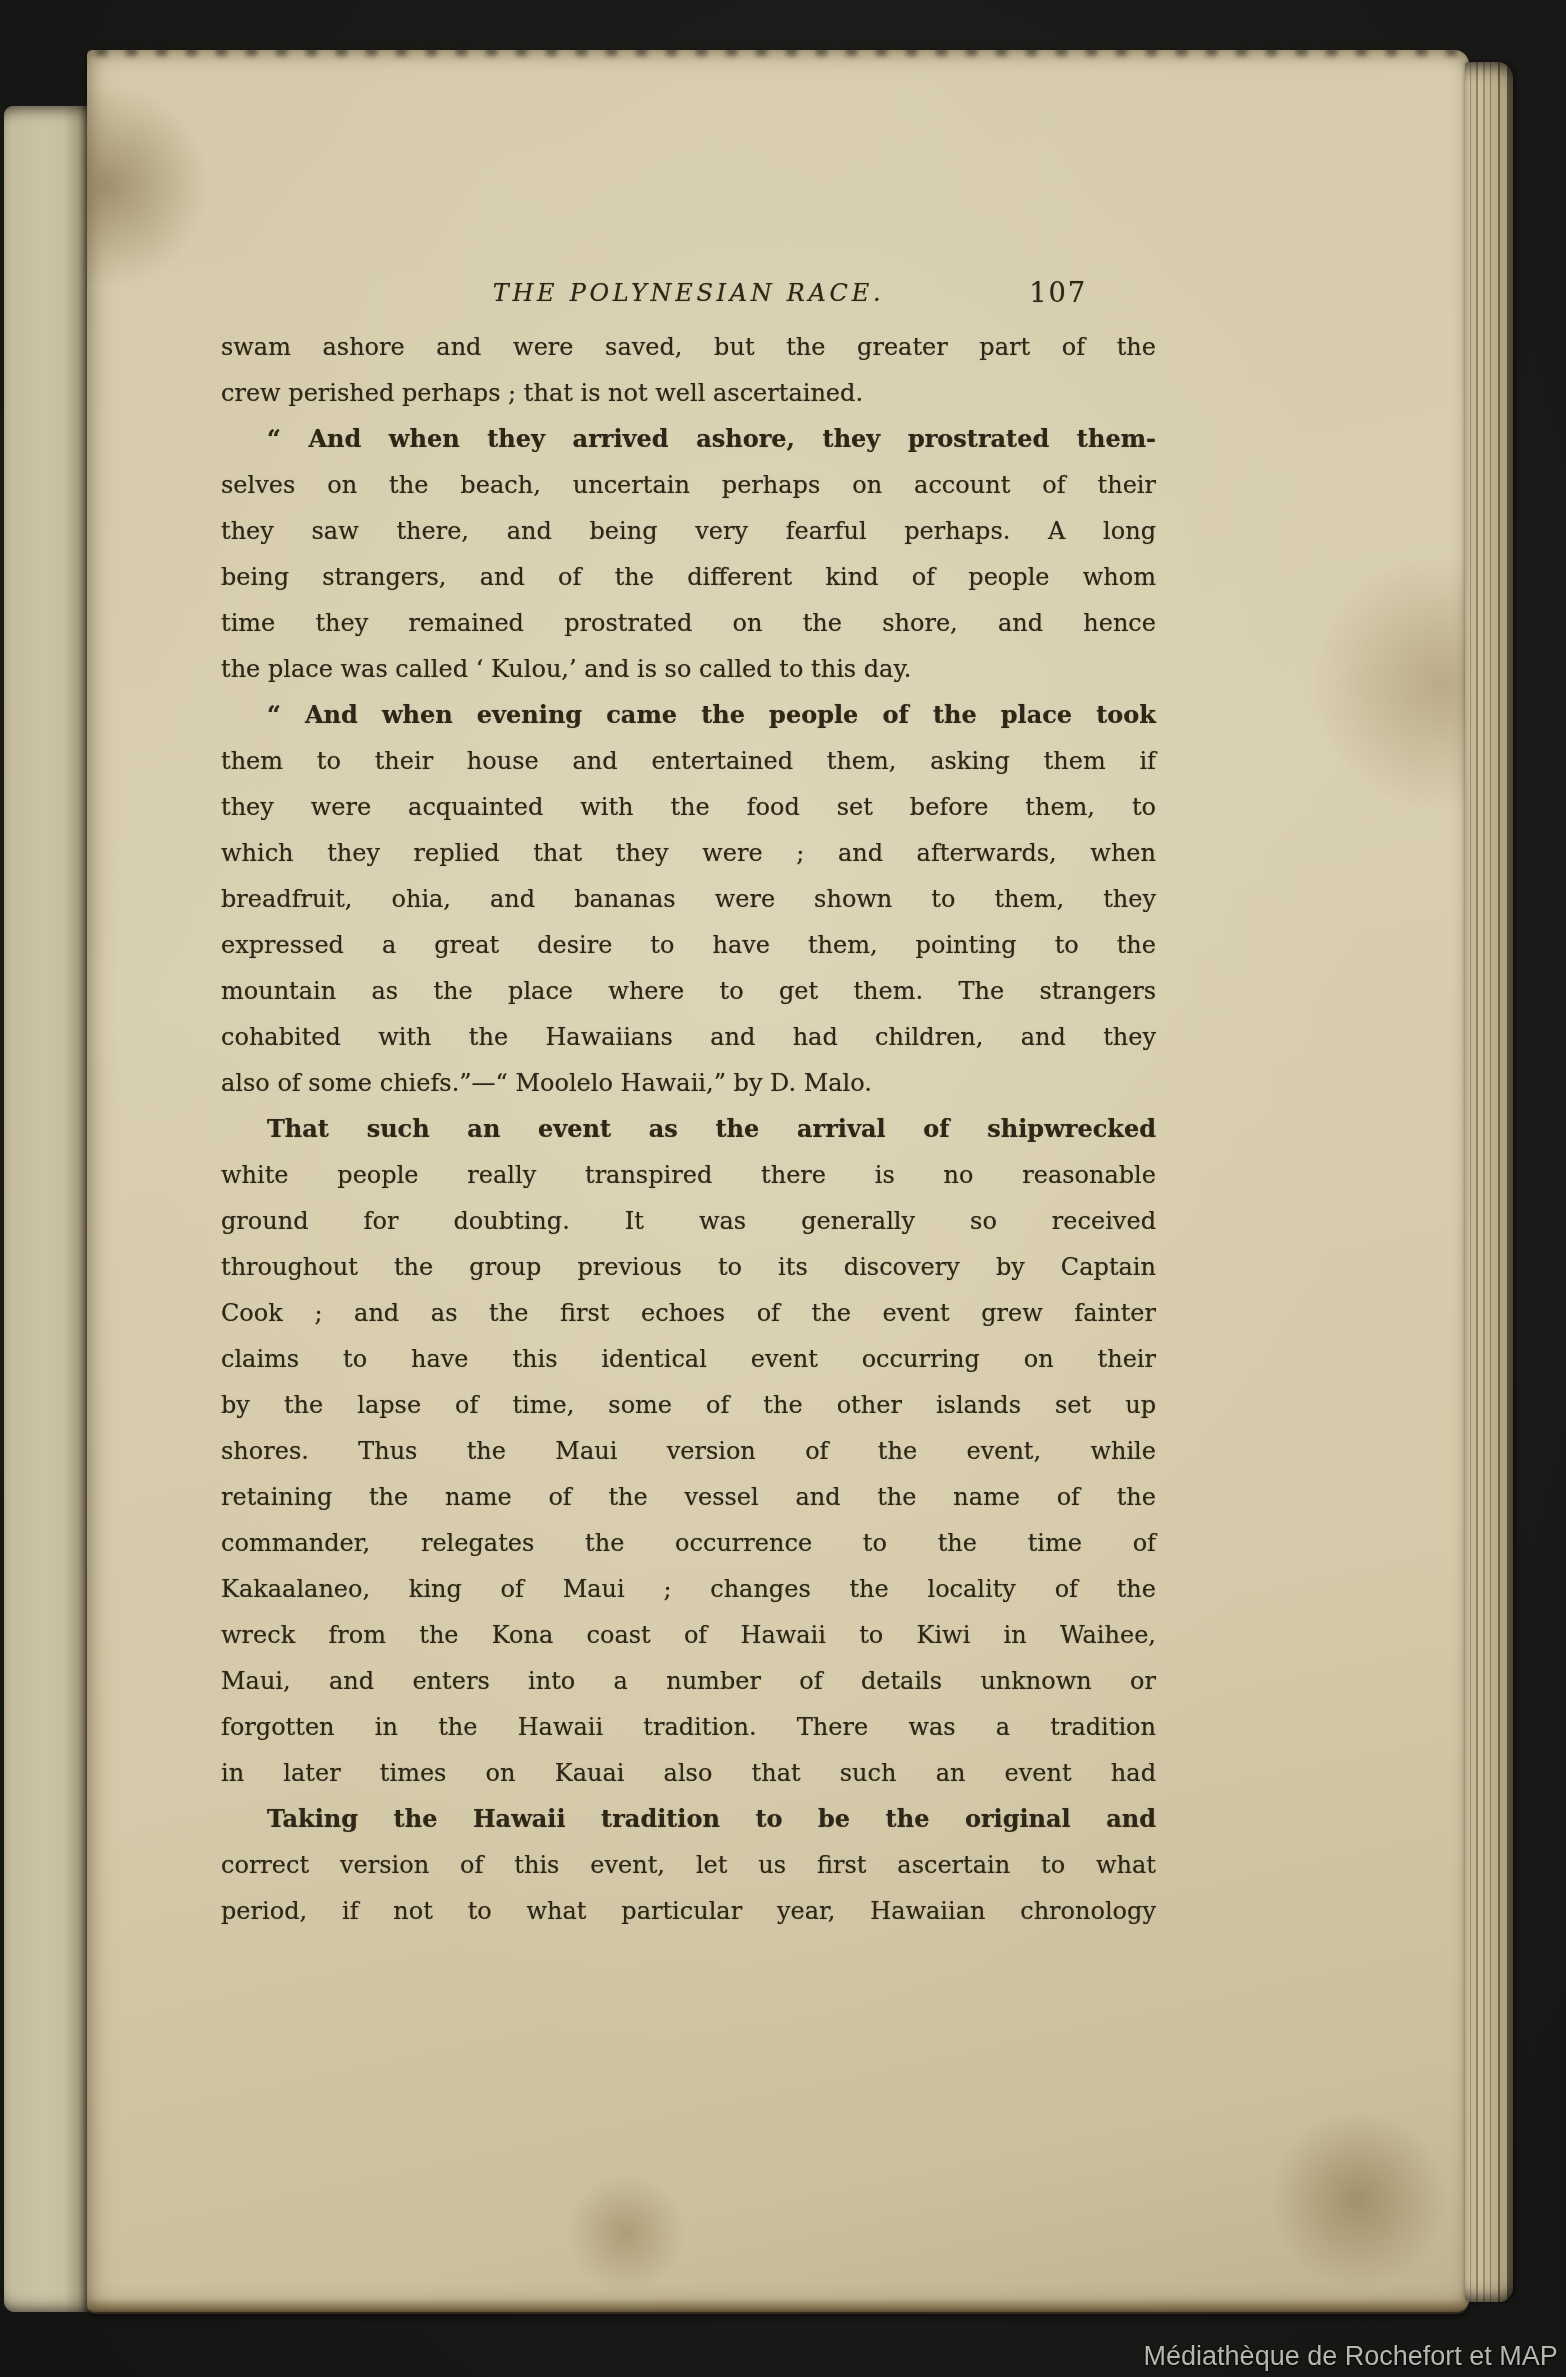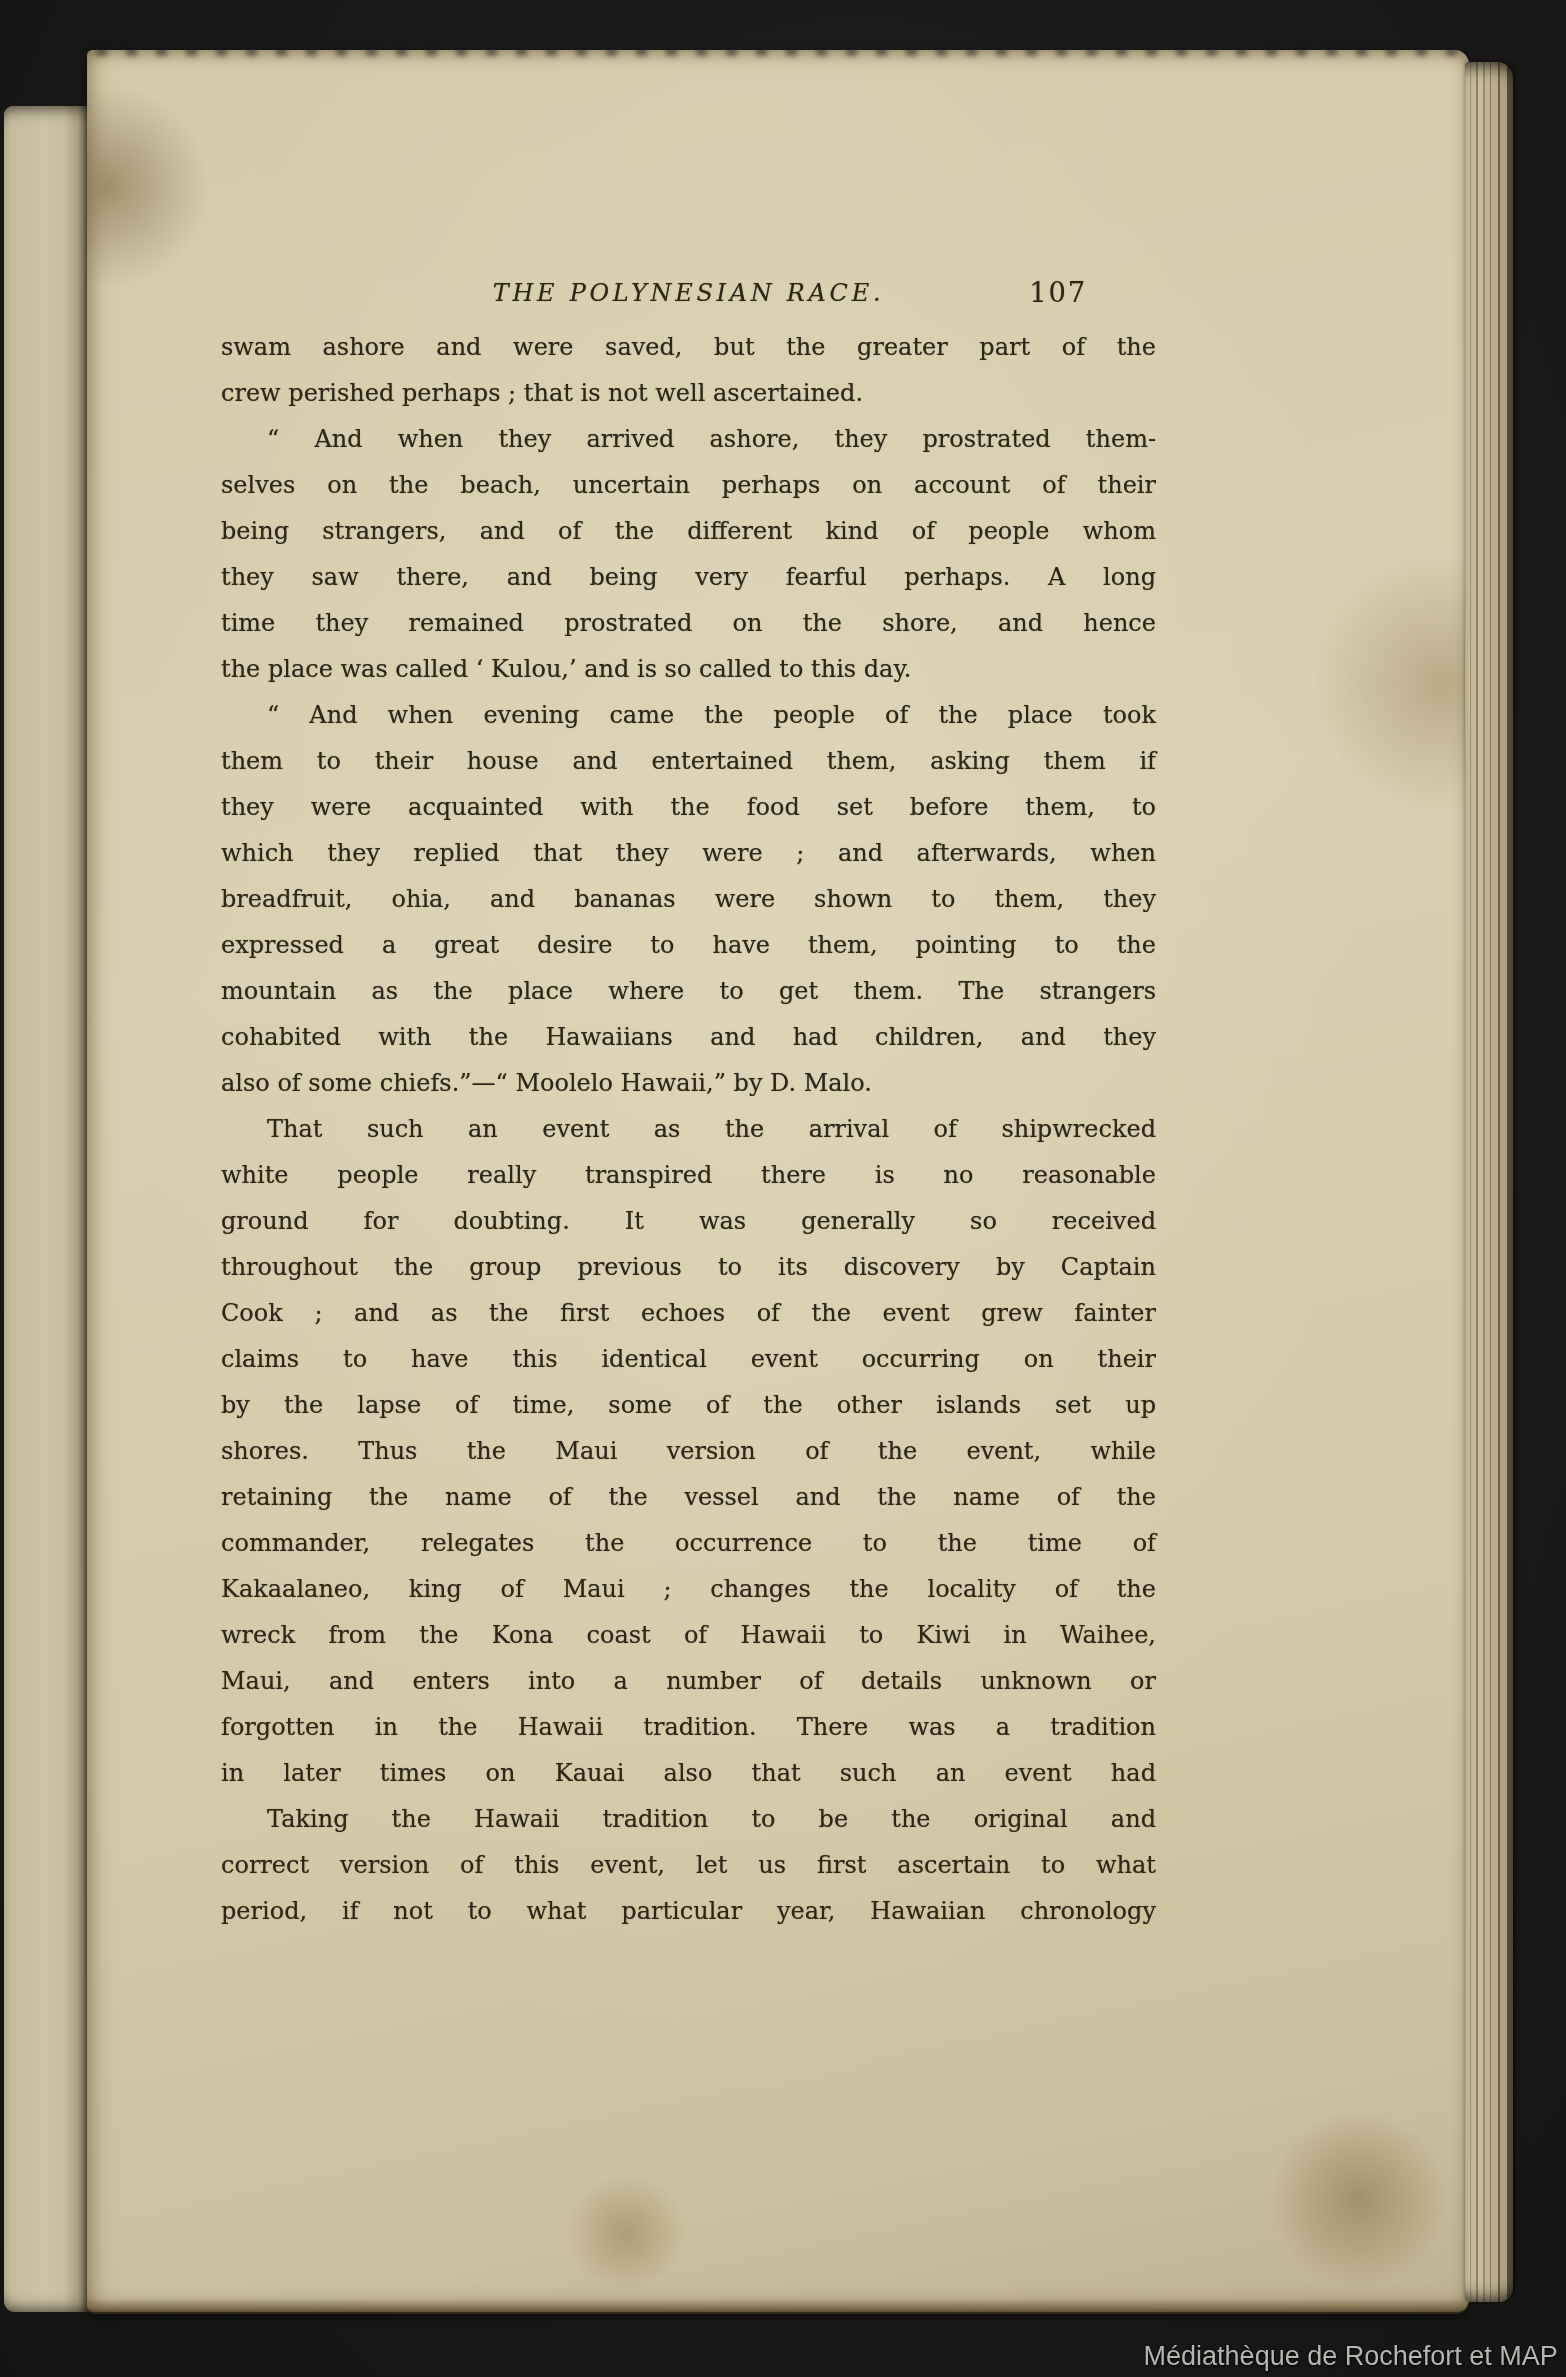--- a/index.html
+++ b/index.html
@@ -79,21 +79,21 @@
     position:absolute;left:134px;top:274px;width:935px;
     color:#2e2718;font-size:24px;
     text-shadow:0 0 0.9px rgba(46,39,24,.55);
   }
   .line{
     height:46px;line-height:46px;
     text-align:justify;text-align-last:justify;text-justify:inter-word;
     white-space:normal;
   }
   .line.endline{text-align-last:left;}
-  .line.indent{padding-left:46px;}
+  .line.indent{padding-left:46px;font-weight:bold;}
   .it{margin-top:8px;}
   .watermark{
     position:absolute;right:8.2px;bottom:4.6px;
     font-family:"Liberation Sans", sans-serif;font-size:27px;
     color:#b6b5b2;text-shadow:0 0.9px 2.7px rgba(0,0,0,.9), 0 0 0.9px rgba(0,0,0,.6);
   }
 </style>
 </head>
 <body>
 
@@ -105,22 +105,22 @@
   <div class="header-row">
     <span class="header-title">THE POLYNESIAN RACE.</span>
     <span class="page-number">107</span>
   </div>
 
   <div class="body-text">
       <div class="line"><span>swam ashore and were saved, but the greater part of the</span></div>
       <div class="line endline"><span>crew perished perhaps ; that is not well ascertained.</span></div>
       <div class="line indent"><span>“ And when they arrived ashore, they prostrated them-</span></div>
       <div class="line"><span>selves on the beach, uncertain perhaps on account of their</span></div>
+      <div class="line"><span>they saw there, and being very fearful perhaps.  A long</span></div>
       <div class="line"><span>being strangers, and of the different kind of people whom</span></div>
-      <div class="line"><span>they saw there, and being very fearful perhaps.  A long</span></div>
       <div class="line"><span>time they remained prostrated on the shore, and hence</span></div>
       <div class="line endline"><span>the place was called ‘ </span><span class="it">Kulou,’</span><span> and is so called to this day.</span></div>
       <div class="line indent"><span>“ And when evening came the people of the place took</span></div>
       <div class="line"><span>them to their house and entertained them, asking them if</span></div>
       <div class="line"><span>they were acquainted with the food set before them, to</span></div>
       <div class="line"><span>which they replied that they were ; and afterwards, when</span></div>
       <div class="line"><span>breadfruit, ohia, and bananas were shown to them, they</span></div>
       <div class="line"><span>expressed a great desire to have them, pointing to the</span></div>
       <div class="line"><span>mountain as the place where to get them.  The strangers</span></div>
       <div class="line"><span>cohabited with the Hawaiians and had children, and they</span></div>

